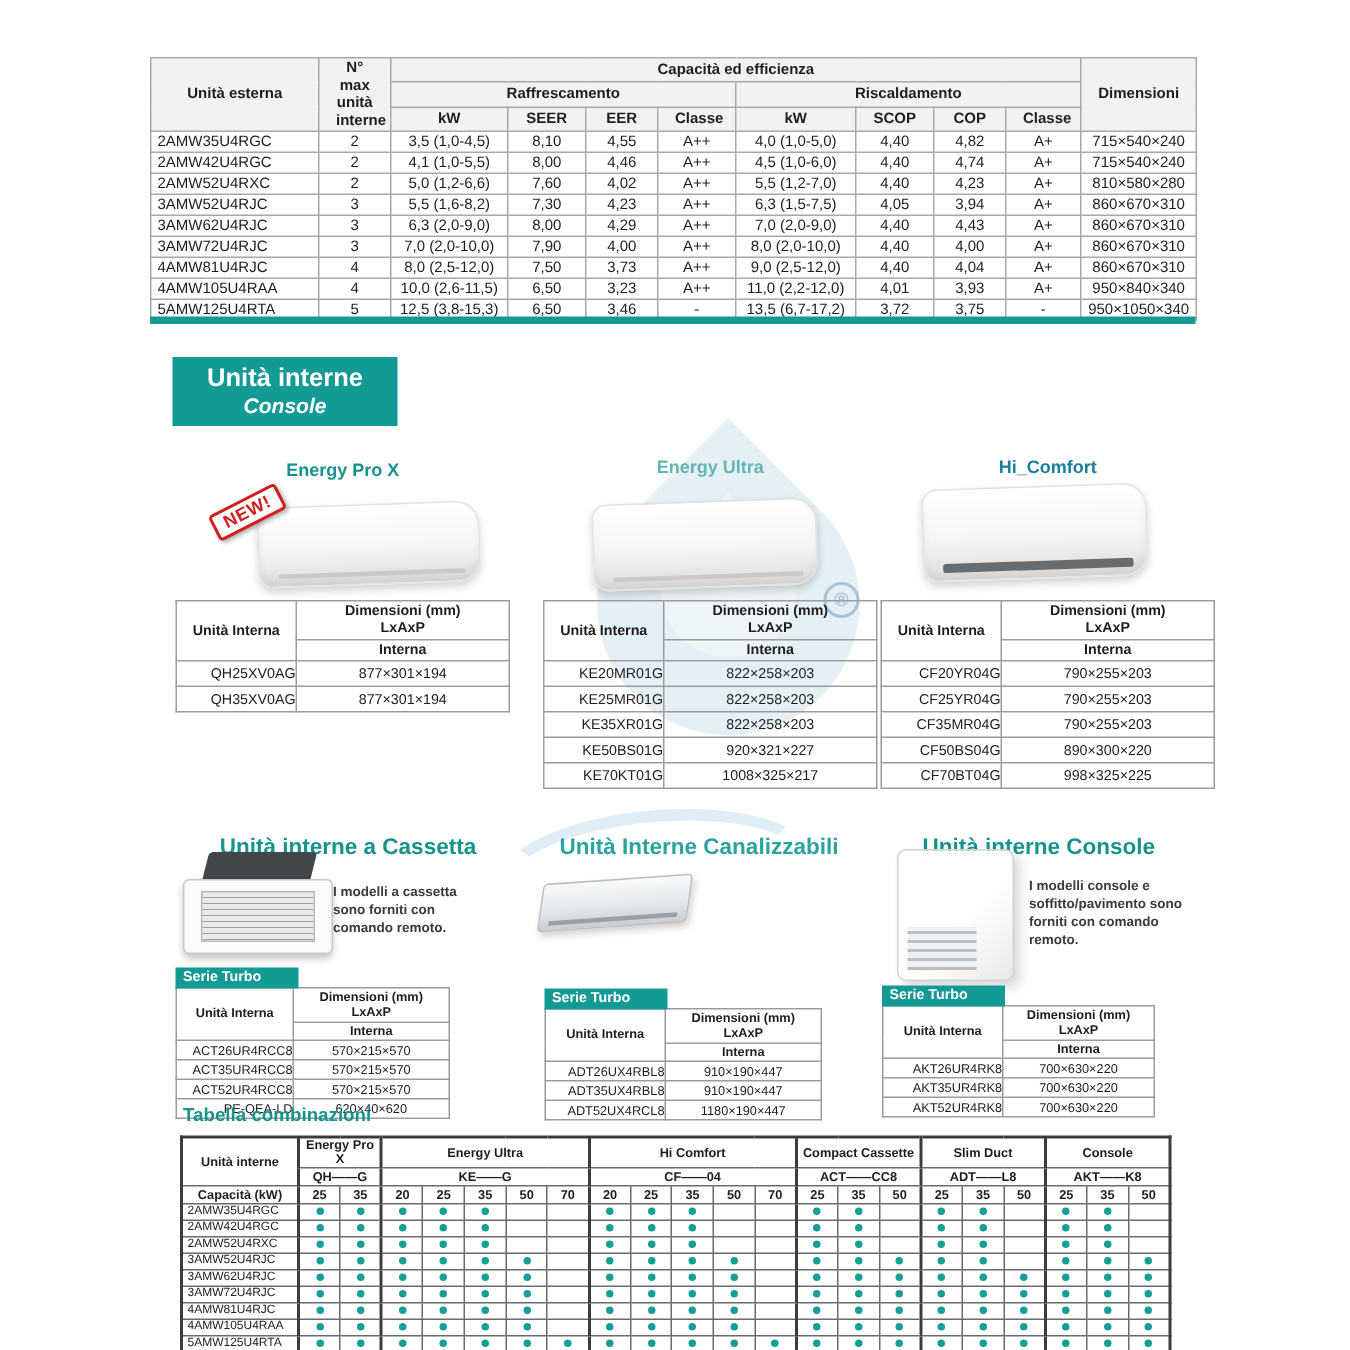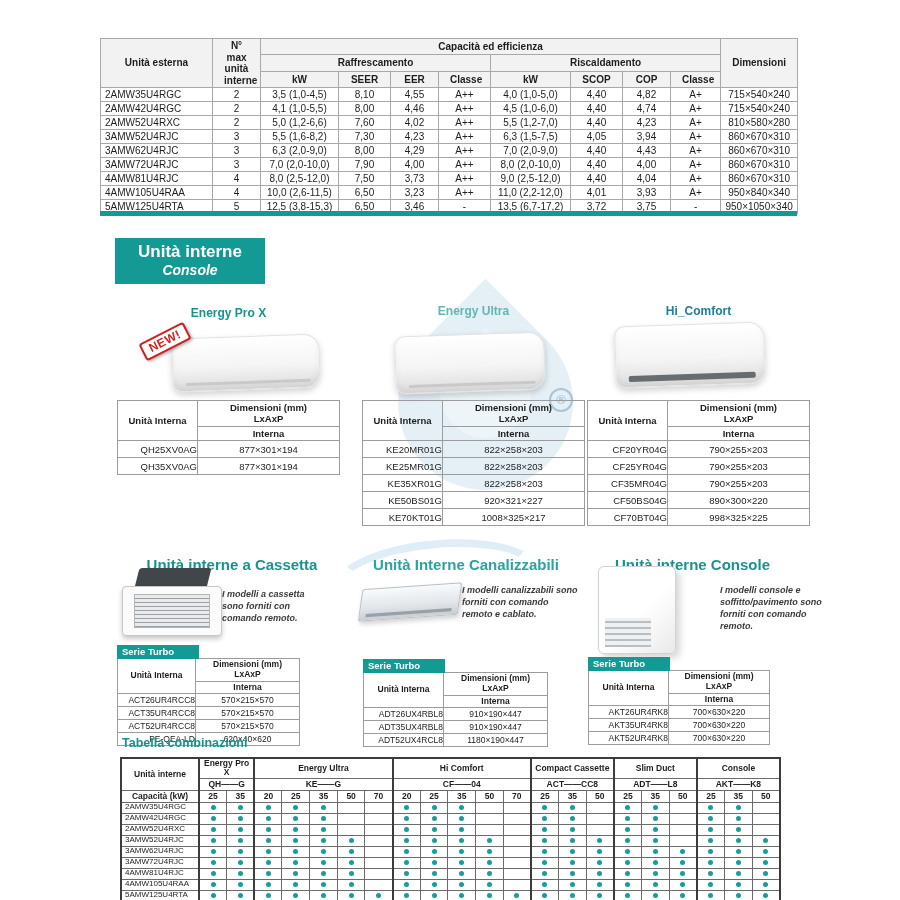--- a/index.html
+++ b/index.html
@@ -43,21 +43,21 @@
   .dim-table{position:absolute;z-index:1;border-collapse:collapse;font-size:9.5px;table-layout:fixed}
   .dim-table th,.dim-table td{border:1px solid #9c9c9c;background:transparent}
   .dim-table th{font-weight:bold;padding:1px 0;line-height:1.2}
   .dim-table td{text-align:center;height:17px}
   .dim-table td.first{text-align:right;padding-left:4px}
   .dim-table.small{font-size:8.5px}
   .dim-table.small td{height:13px}
   .dim-table.small th{line-height:1.15}
 
   
-  .desc{position:absolute;z-index:1;font-size:9px;font-style:italic;font-weight:600;color:#3a3a3a;line-height:1.35}
+  .desc{position:absolute;z-index:1;font-size:9px;font-weight:600;color:#3a3a3a;line-height:1.35}
 
   
   .img-wrap{position:absolute;z-index:1}
   .ac-wall{position:absolute;background:linear-gradient(180deg,#ffffff 0%,#f5f5f5 55%,#dcdcdc 100%);
     border-radius:10px 16px 16px 10px;border:1px solid #e2e2e2;
     box-shadow:0 3px 6px rgba(0,0,0,.18), inset 0 -4px 6px rgba(0,0,0,.05);transform:rotate(-2deg)}
   .ac-wall::after{content:"";position:absolute;left:8%;right:6%;bottom:5px;height:3px;background:#c9c9c9;border-radius:2px}
   .ac-wall.dark-vent::after{background:#676c70;height:6px}
   .new-badge{position:absolute;background:#fff;border:2px solid var(--new-red,#cf1f1f);color:var(--new-red,#cf1f1f);
     font-weight:bold;font-size:12px;padding:0 6px 1px;transform:rotate(-27deg);border-radius:3px;
@@ -385,22 +385,21 @@
     </div>
   </div>
   <div class="img-wrap" style="left:358px;top:578px;width:108px;height:52px">
     <div class="duct-body" style="left:2px;top:8px;width:100px;height:32px"></div>
   </div>
   <div class="img-wrap" style="left:598px;top:566px;width:82px;height:90px">
     <div class="console-body" style="left:0;top:0;width:78px;height:88px"></div>
   </div>
 
   <div class="desc" style="left:222px;top:588px;width:88px">I modelli a cassetta sono forniti con comando remoto.</div>
-  <div class="desc" style="left:462px;top:584px;width:118px">I modelli canalizzabili sono forniti con comando remoto e cablato.</div>
-  <div class="desc" style="left:720px;top:584px;width:110px">I modelli console e soffitto/pavimento sono forniti con comando remoto.</div>
+  <div class="desc" style="left:686px;top:584px;width:110px">I modelli console e soffitto/pavimento sono forniti con comando remoto.</div>
 
   <div class="serie-bar" style="left:117px;top:645px">Serie Turbo</div>
   <div class="serie-bar" style="left:363px;top:659px">Serie Turbo</div>
   <div class="serie-bar" style="left:588px;top:657px">Serie Turbo</div>
 
   <table class="dim-table small" style="left:117px;top:658px;width:183px">
     <colgroup>
         <col style="width:78px">
         <col>
       </colgroup>

